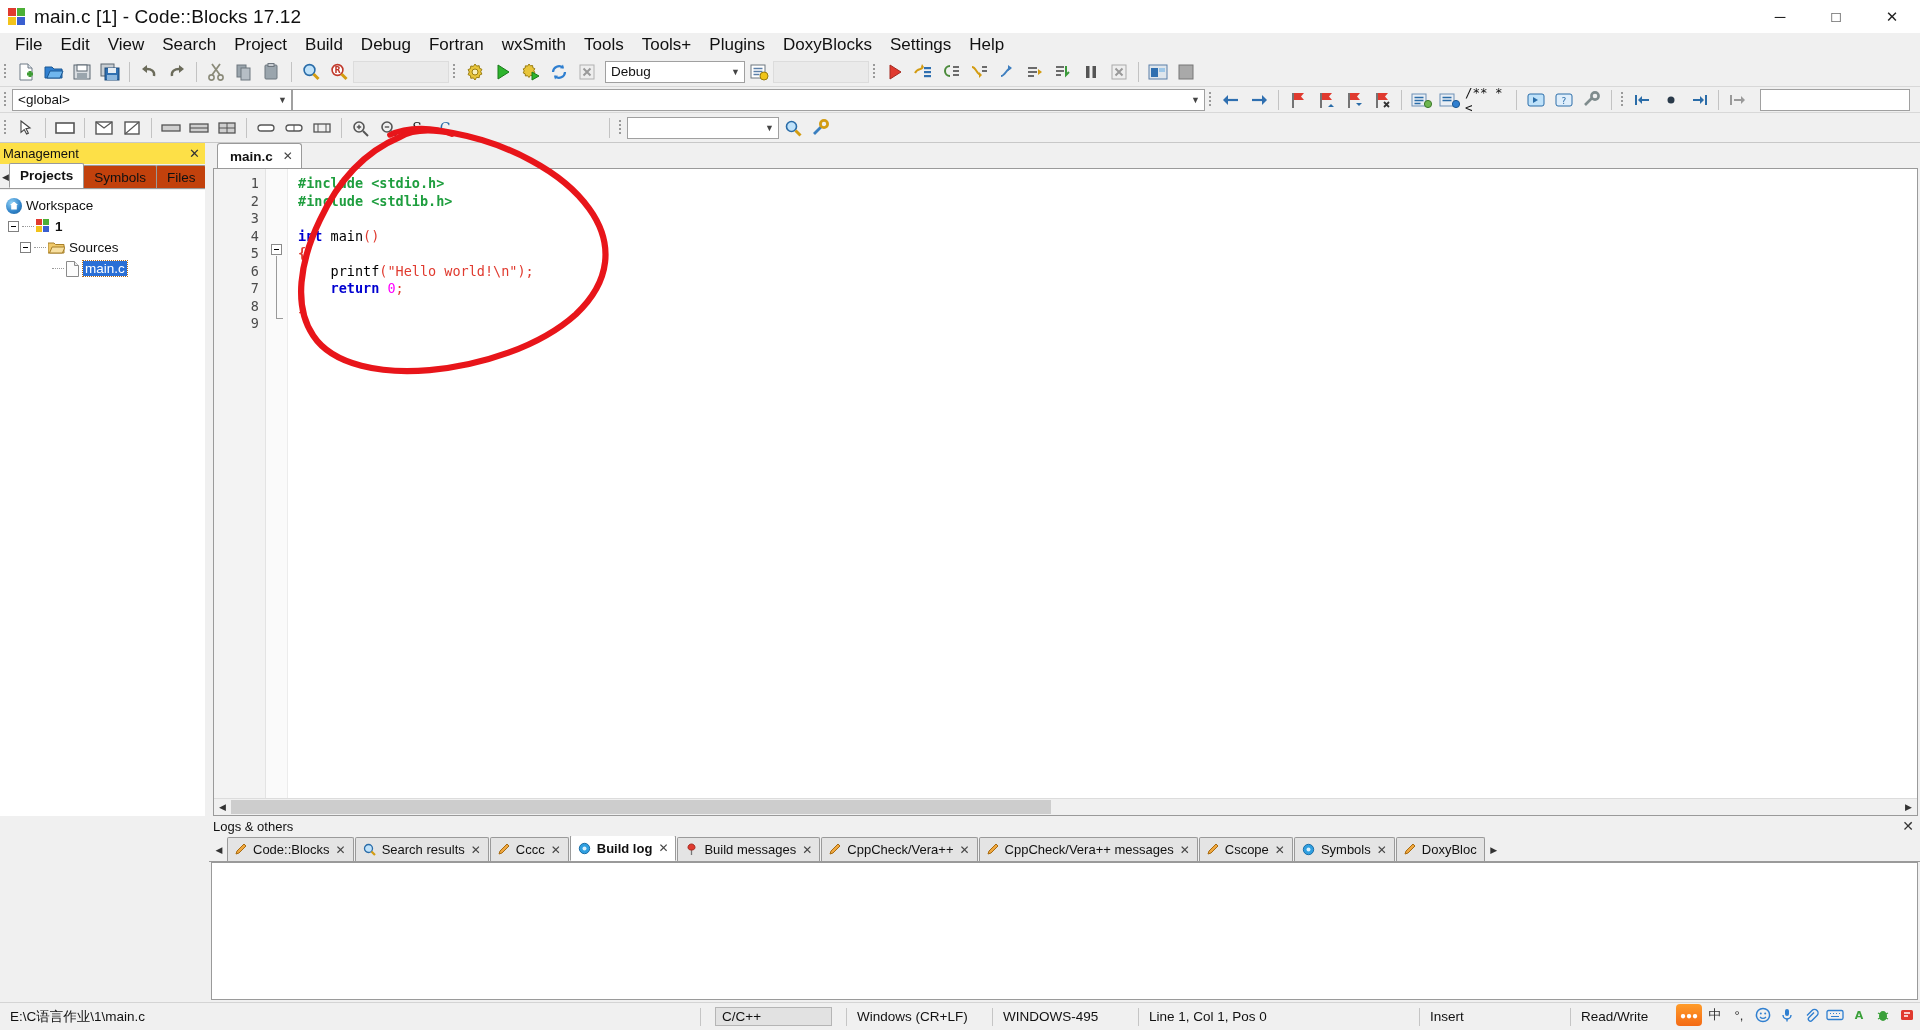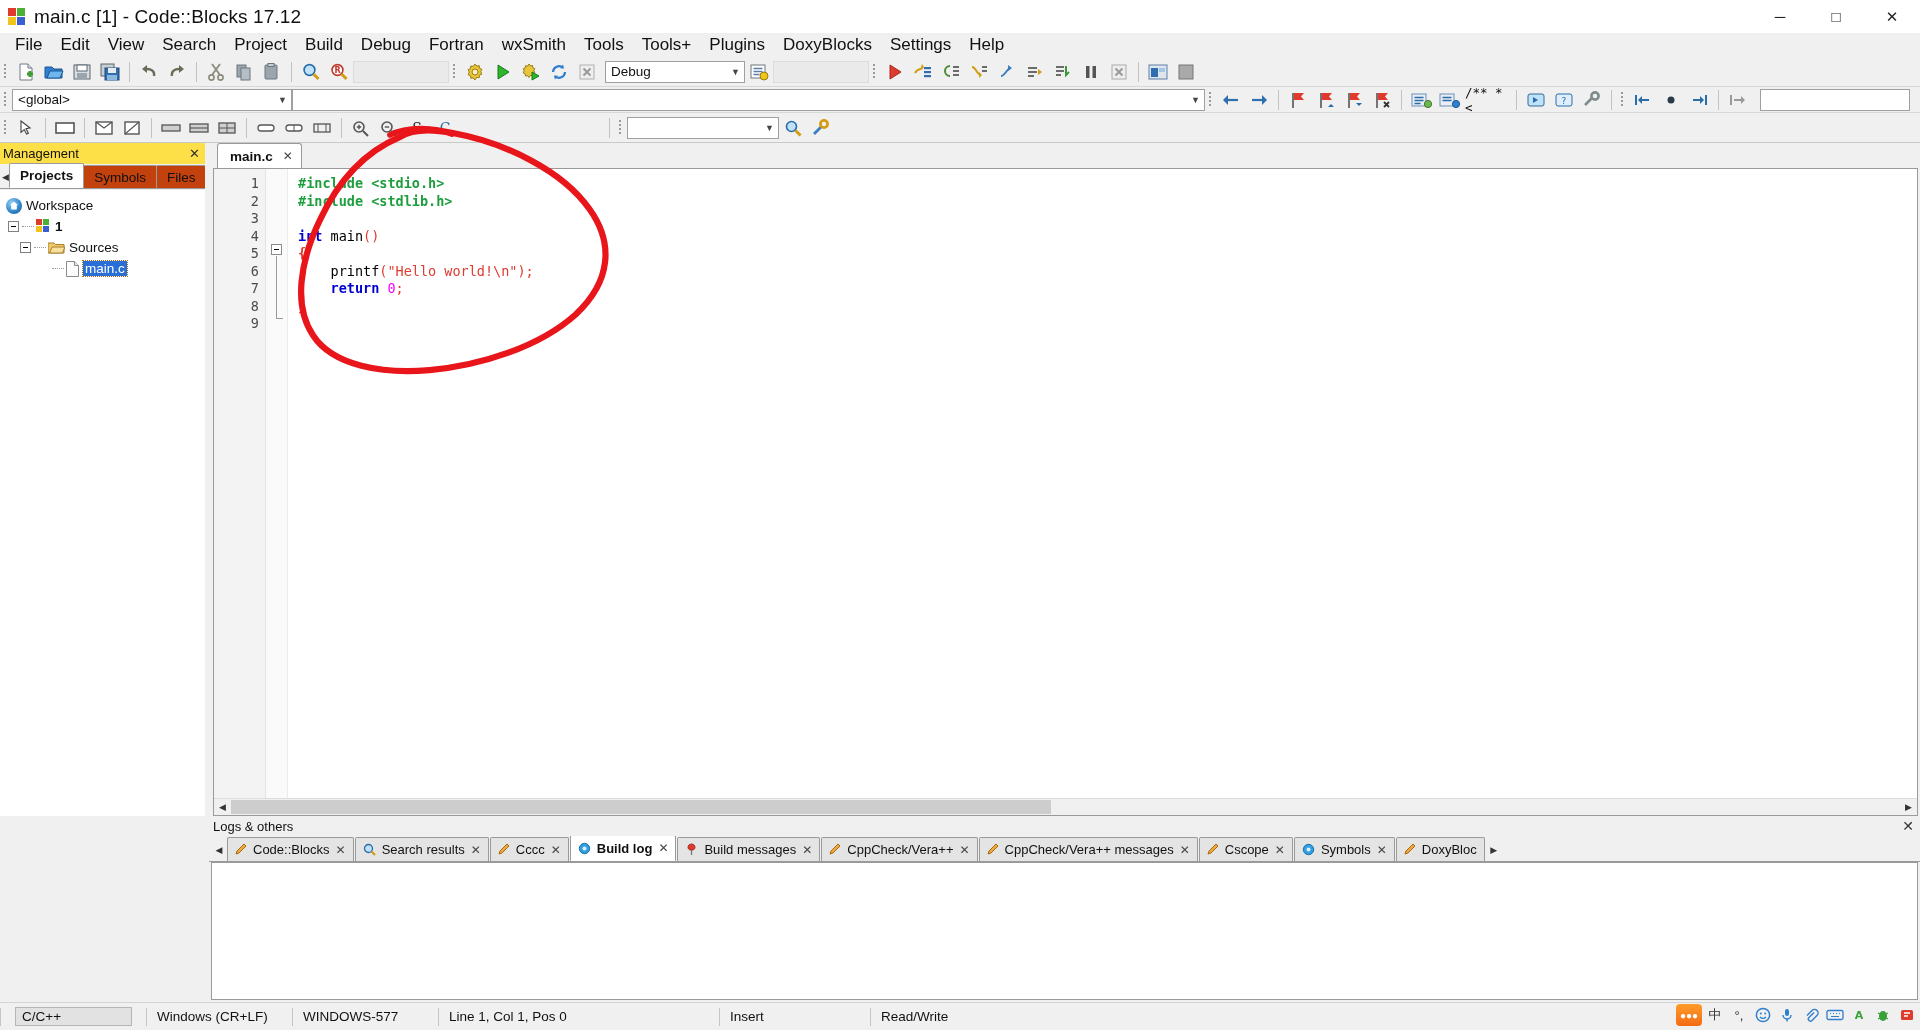--- a/index.html
+++ b/index.html
@@ -925,28 +925,29 @@
         <span>DoxyBloc</span>
       </div>
 
       <div class="tab-scroll">▶</div>
     </div>
 
     <div class="logs-body"></div>
   </div>
 
   <div class="statusbar">
+    <div class="sb-cell" style="width:700px">E:\C语言作业\1\main.c</div>
     <div class="sb-div"></div>
     <div class="sb-cell" style="width:145px">
       <span class="sb-sunken" style="width:130px">C/C++</span>
     </div>
     <div class="sb-div"></div>
     <div class="sb-cell" style="width:145px">Windows (CR+LF)</div>
     <div class="sb-div"></div>
-    <div class="sb-cell" style="width:145px">WINDOWS-577</div>
+    <div class="sb-cell" style="width:145px">WINDOWS-495</div>
     <div class="sb-div"></div>
     <div class="sb-cell" style="width:280px">Line 1, Col 1, Pos 0</div>
     <div class="sb-div"></div>
     <div class="sb-cell" style="width:150px">Insert</div>
     <div class="sb-div"></div>
     <div class="sb-cell">Read/Write</div>
 
     <div class="ime">
       <div class="ime-logo">●●●</div>
       <div class="ime-item">中</div>

